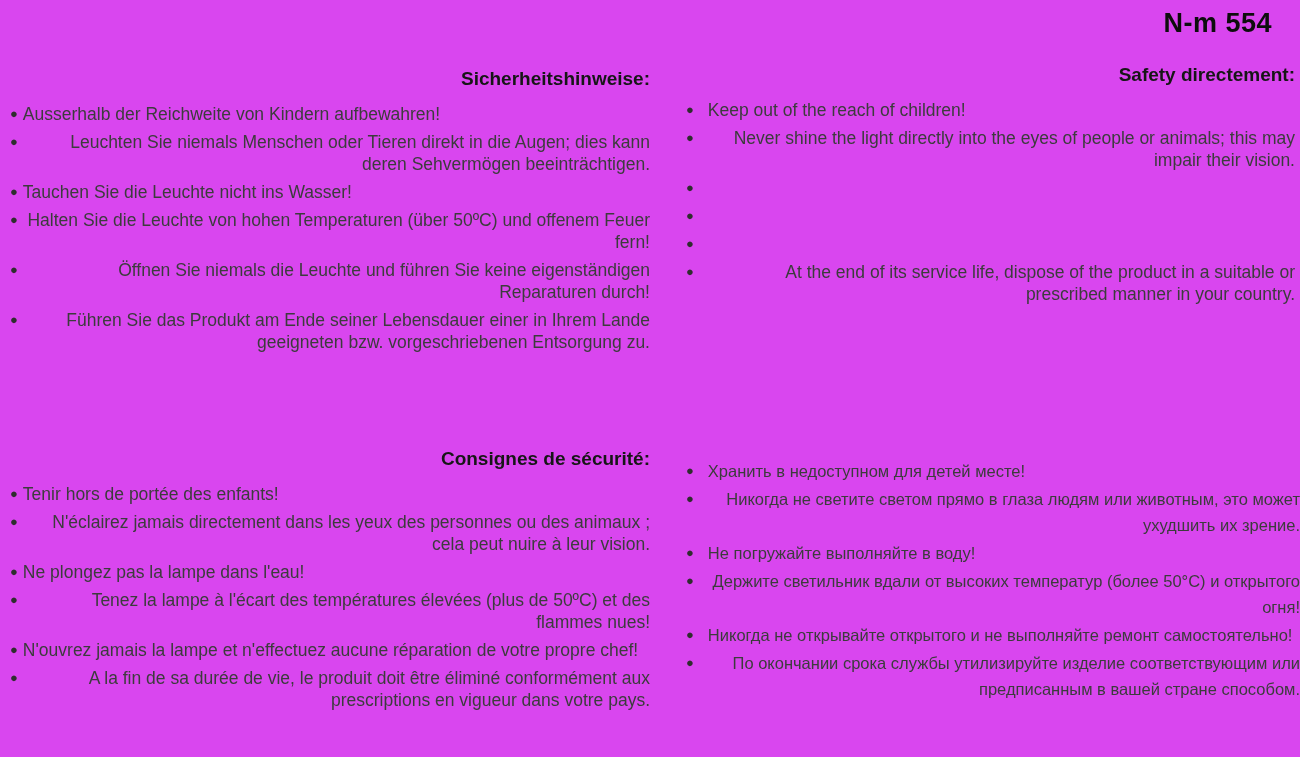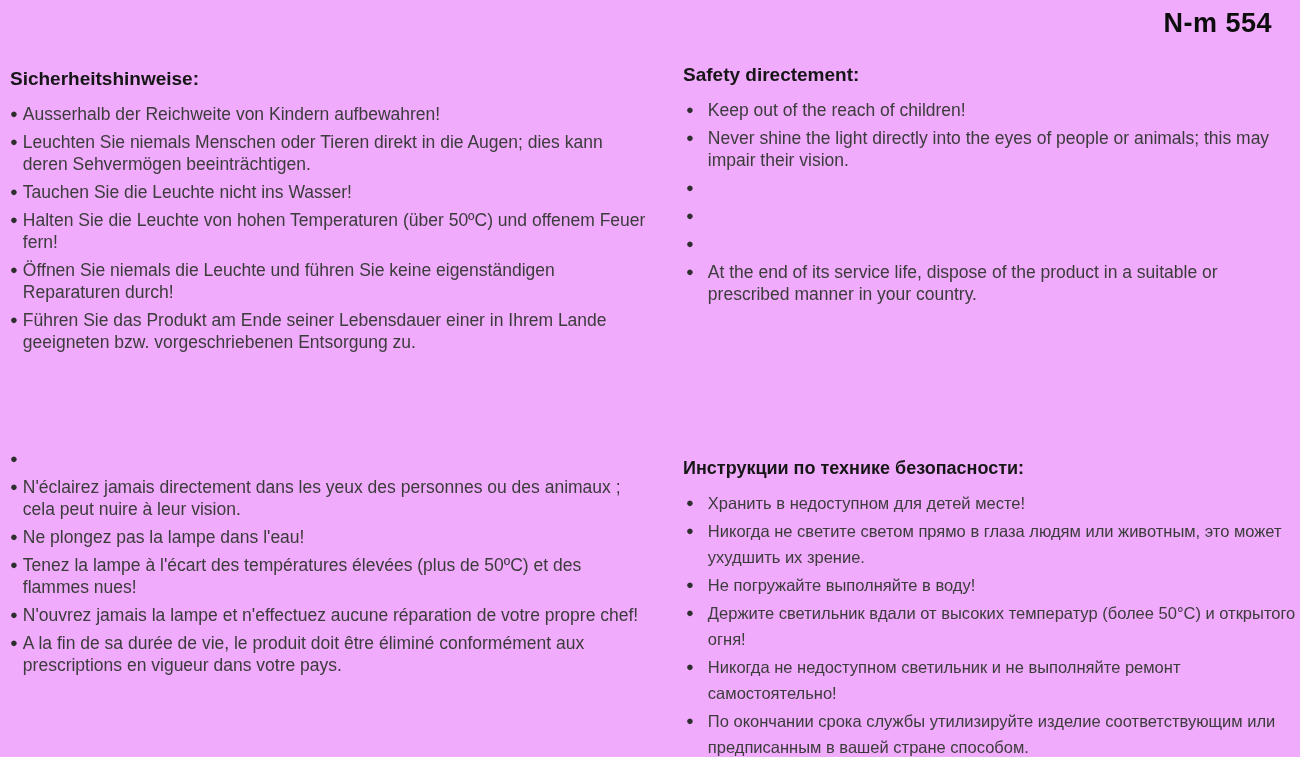--- a/index.html
+++ b/index.html
@@ -9,33 +9,34 @@
     width: 1300px;
     height: 757px;
     background: #ffffff;
     font-family: "Liberation Sans", sans-serif;
     overflow: hidden;
   }
   .page {
     position: relative;
     width: 1300px;
     height: 757px;
-    background: #f0abfc;
+    background: #d946ef;
   }
   .model-number {
     position: absolute;
     top: 8px;
     right: 28px;
     font-size: 27px;
     font-weight: bold;
     color: #0d0d0d;
     letter-spacing: 0.5px;
   }
   .section {
     position: absolute;
+    text-align: right;
   }
   .section-title {
     margin: 0 0 13px 0;
     font-size: 19px;
     font-weight: bold;
     color: #161616;
   }
   ul.instruction-list {
     list-style: none;
     margin: 0;
@@ -141,23 +142,25 @@
         <span class="bullet">●</span>
       </li>
       <li>
         <span class="bullet">●</span>
         <span>At the end of its service life, dispose of the product in a suitable or prescribed manner in your country.</span>
       </li>
     </ul>
   </div>
 
   <div class="section latin tight-bullet" id="section-french">
-    <ul class="instruction-list">
-      <li>
-        <span class="bullet">●</span>
+    <h2 class="section-title">Consignes de sécurité:</h2>
+    <ul class="instruction-list">
+      <li>
+        <span class="bullet">●</span>
+        <span>Tenir hors de portée des enfants!</span>
       </li>
       <li>
         <span class="bullet">●</span>
         <span>N'éclairez jamais directement dans les yeux des personnes ou des animaux ; cela peut nuire à leur vision.</span>
       </li>
       <li>
         <span class="bullet">●</span>
         <span>Ne plongez pas la lampe dans l'eau!</span>
       </li>
       <li>
@@ -169,41 +172,40 @@
         <span>N'ouvrez jamais la lampe et n'effectuez aucune réparation de votre propre chef!</span>
       </li>
       <li>
         <span class="bullet">●</span>
         <span>A la fin de sa durée de vie, le produit doit être éliminé conformément aux prescriptions en vigueur dans votre pays.</span>
       </li>
     </ul>
   </div>
 
   <div class="section cyrillic wide-bullet" id="section-russian">
-    <h2 class="section-title">Инструкции по технике безопасности:</h2>
     <ul class="instruction-list">
       <li>
         <span class="bullet">●</span>
         <span>Хранить в недоступном для детей месте!</span>
       </li>
       <li>
         <span class="bullet">●</span>
         <span>Никогда не светите светом прямо в глаза людям или животным, это может ухудшить их зрение.</span>
       </li>
       <li>
         <span class="bullet">●</span>
         <span>Не погружайте выполняйте в воду!</span>
       </li>
       <li>
         <span class="bullet">●</span>
         <span>Держите светильник вдали от высоких температур (более 50°C) и открытого огня!</span>
       </li>
       <li>
         <span class="bullet">●</span>
-        <span>Никогда не недоступном светильник и не выполняйте ремонт самостоятельно!</span>
+        <span>Никогда не открывайте открытого и не выполняйте ремонт самостоятельно!</span>
       </li>
       <li>
         <span class="bullet">●</span>
         <span>По окончании срока службы утилизируйте изделие соответствующим или предписанным в вашей стране способом.</span>
       </li>
     </ul>
   </div>
 
 </div>
 

